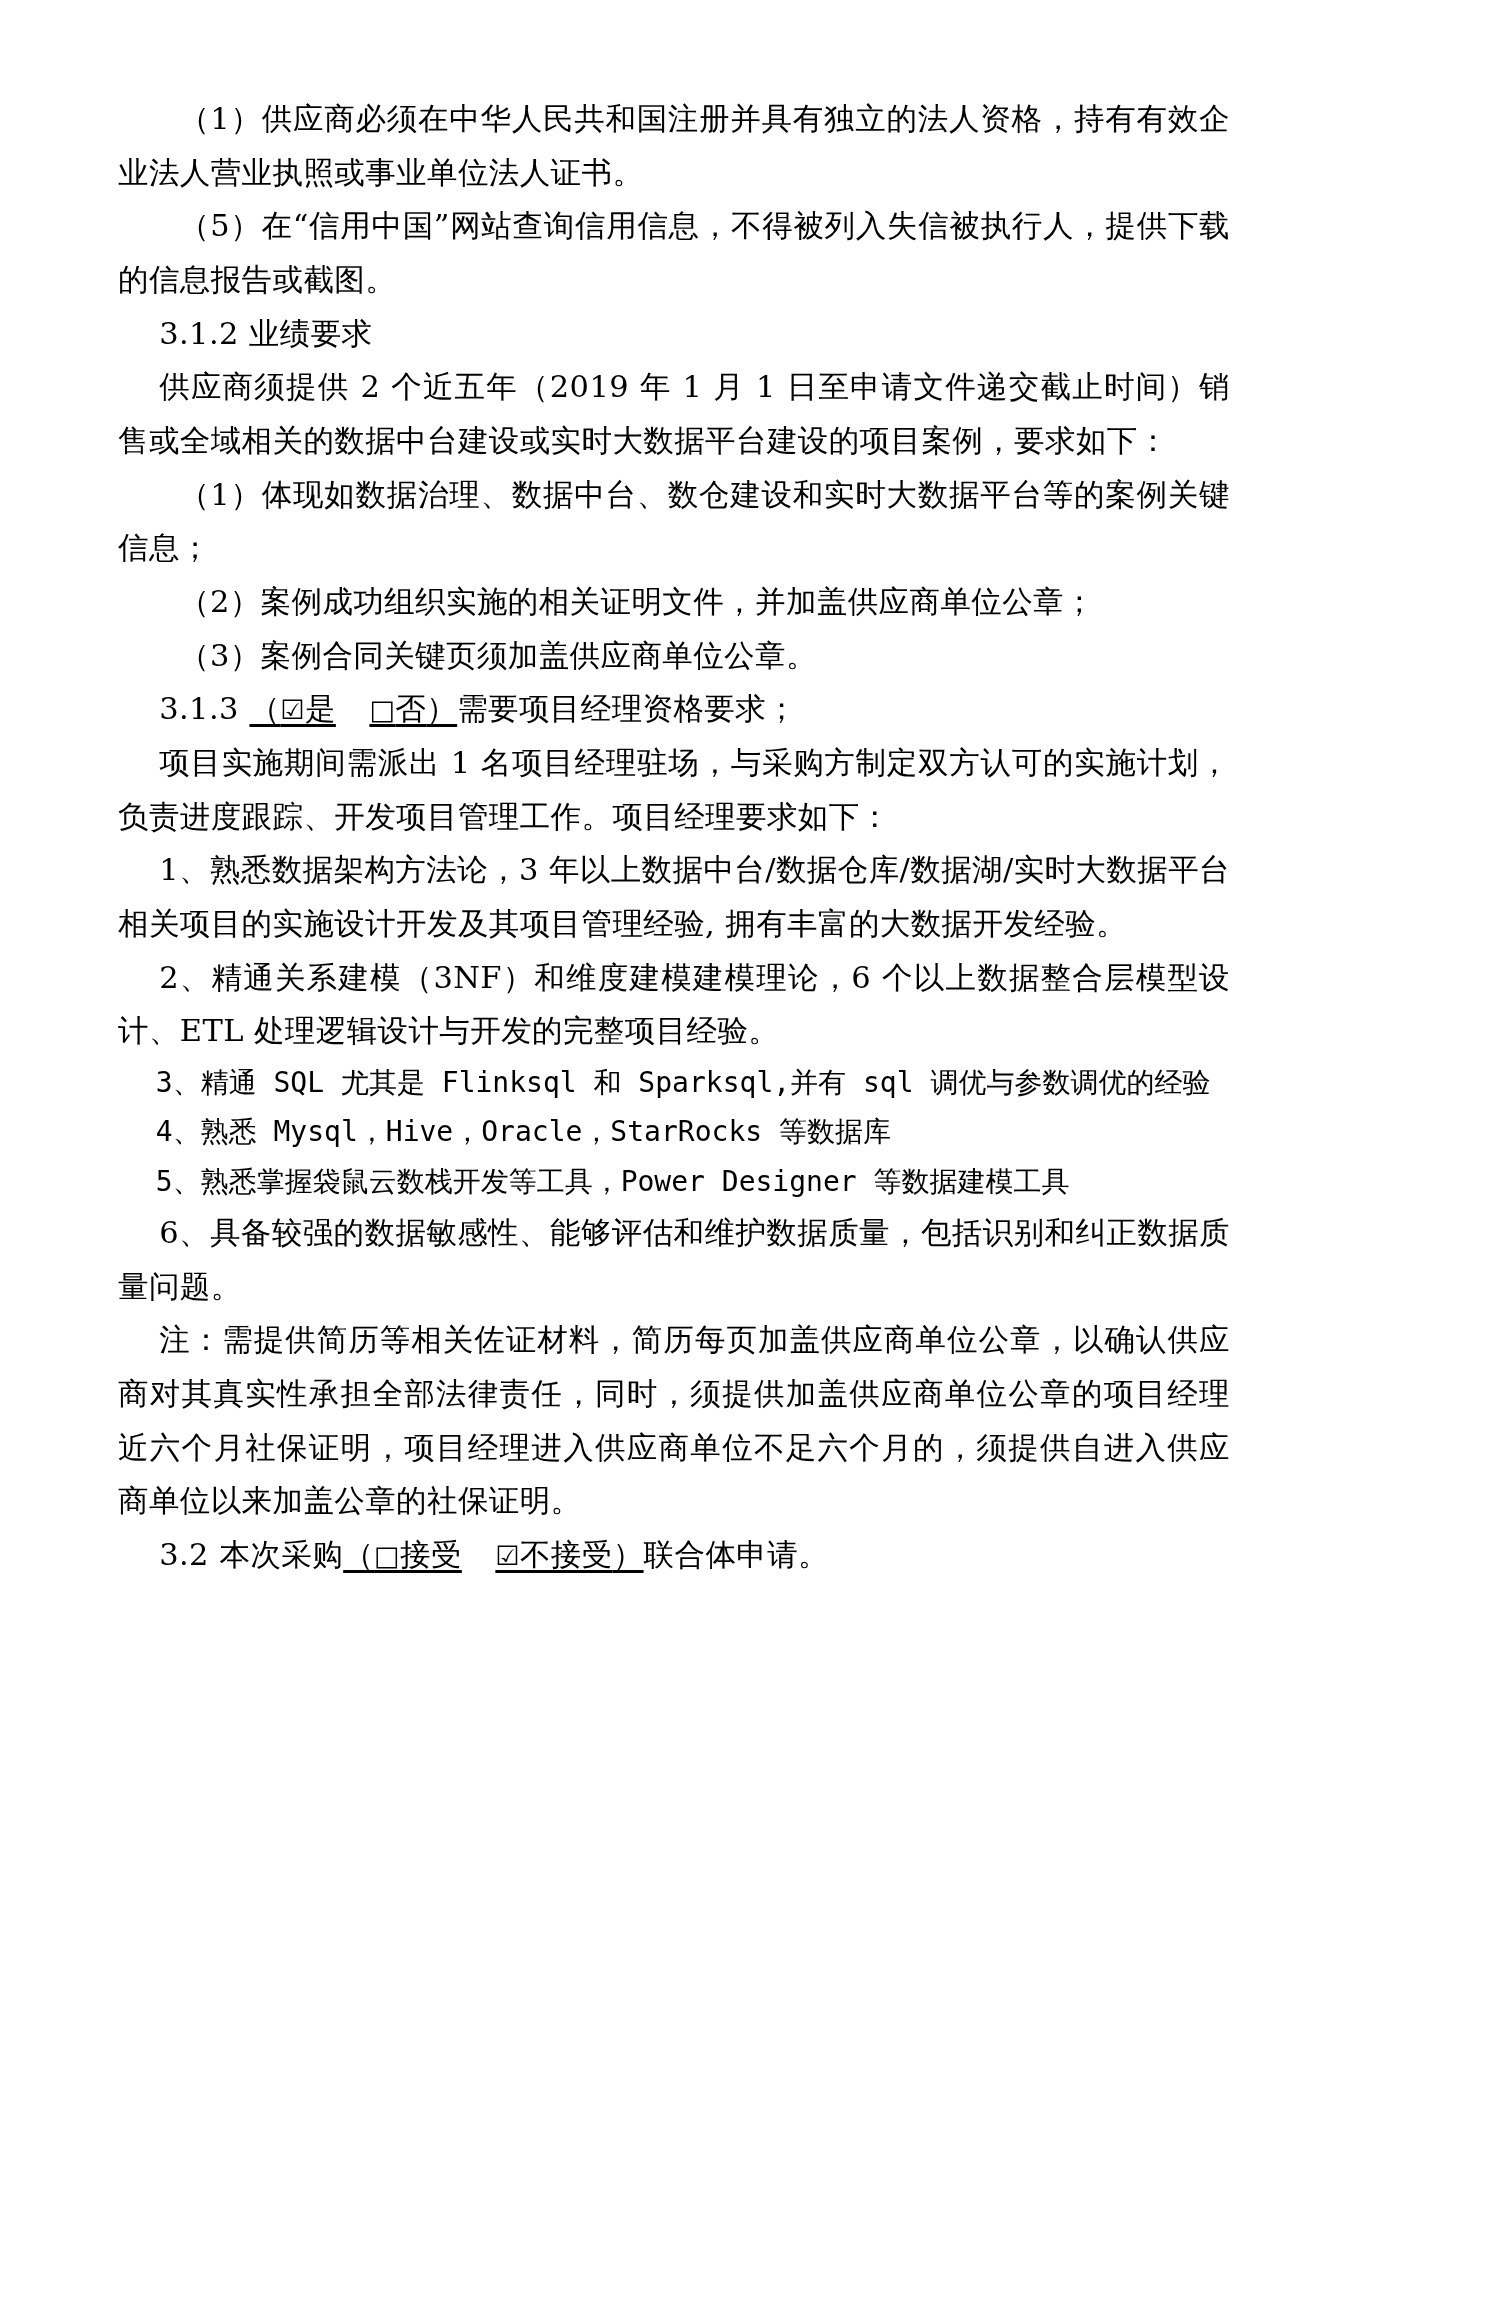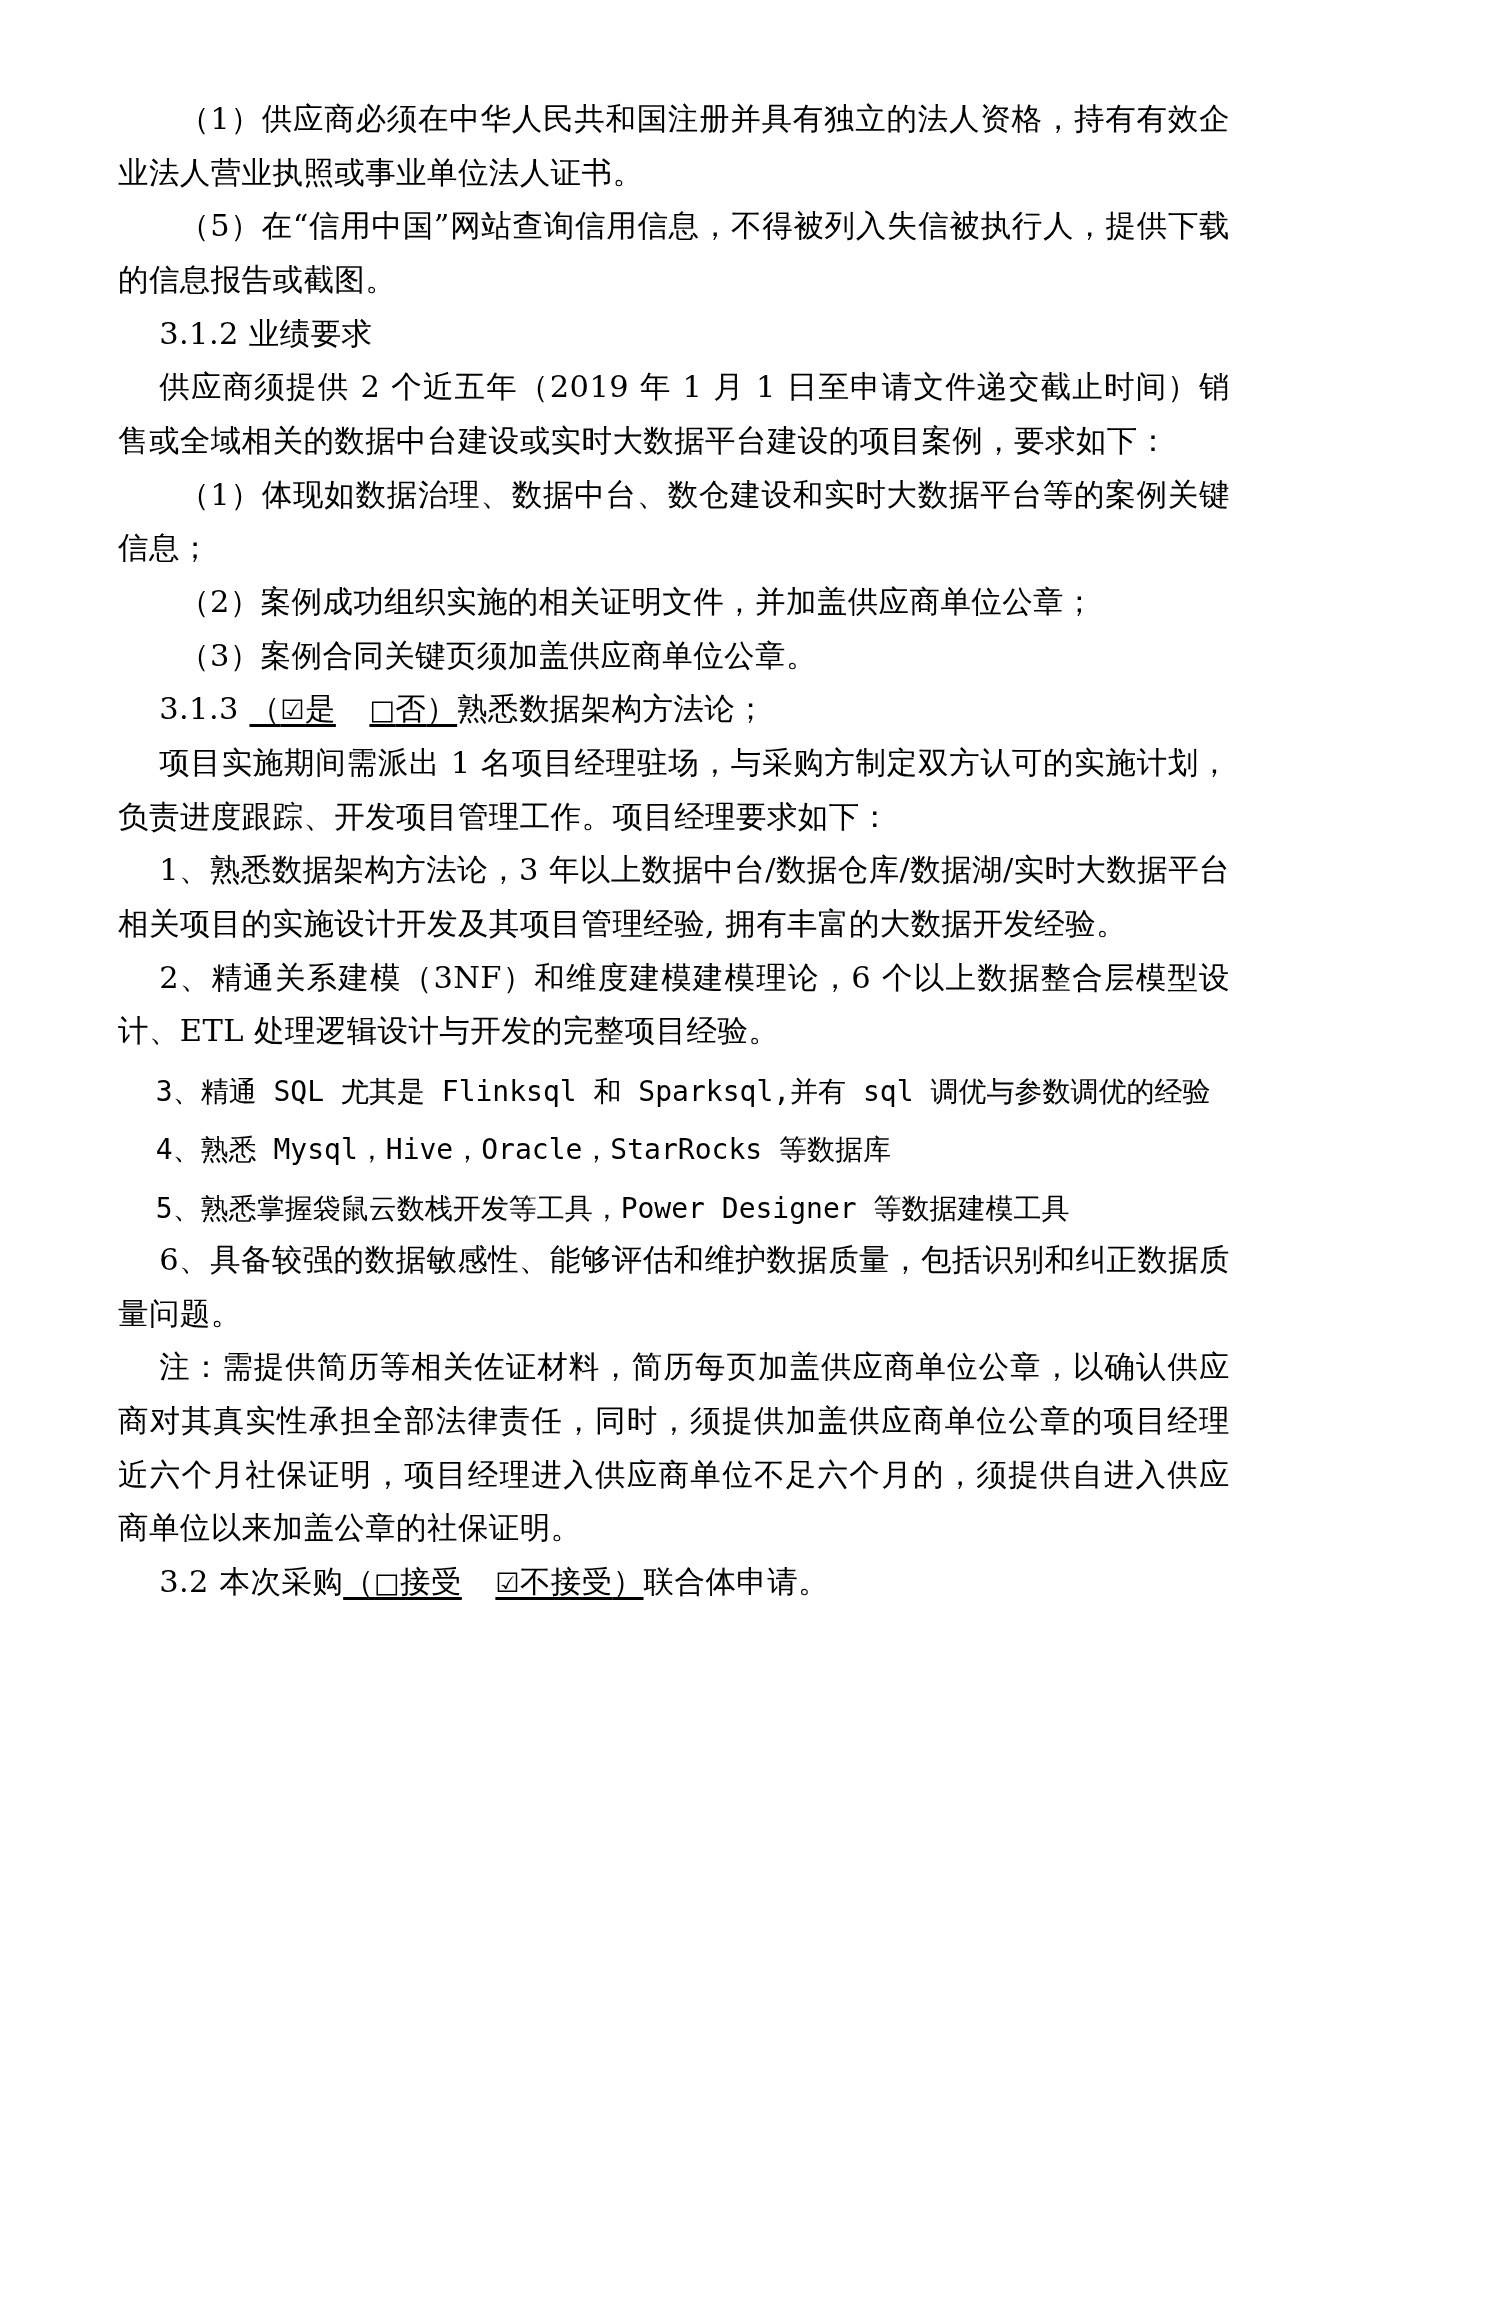--- a/index.html
+++ b/index.html
@@ -29,21 +29,20 @@
   p {
     margin: 0 0 0 0;
     text-indent: 0;
   }
   .ind2 { text-indent: 2em; }
   .ind15 { text-indent: 1.35em; }
   .mono {
     font-family: "DejaVu Sans Mono", "Liberation Mono", monospace;
     font-size: 28px;
     letter-spacing: 0px;
-    margin-top: 9px;
   }
   .u {
     text-decoration: underline;
     text-underline-offset: 5px;
   }
   .chk {
     font-family: "DejaVu Sans", sans-serif;
     font-size: 27px;
   }
   .gap { display: inline-block; width: 1.1em; }
@@ -57,21 +56,21 @@
 
     <p class="ind2">（1）供应商必须在中华人民共和国注册并具有独立的法人资格，持有有效企业法人营业执照或事业单位法人证书。</p>
     <p class="ind2">（5）在“信用中国”网站查询信用信息，不得被列入失信被执行人，提供下载的信息报告或截图。</p>
     <p class="ind15">3.1.2 业绩要求</p>
     <p class="ind15">供应商须提供 2 个近五年（2019 年 1 月 1 日至申请文件递交截止时间）销售或全域相关的数据中台建设或实时大数据平台建设的项目案例，要求如下：</p>
     <p class="ind2">（1）体现如数据治理、数据中台、数仓建设和实时大数据平台等的案例关键信息；</p>
     <p class="ind2">（2）案例成功组织实施的相关证明文件，并加盖供应商单位公章；</p>
     <p class="ind2">（3）案例合同关键页须加盖供应商单位公章。</p>
 
     <p class="ind15">
-      <span>3.1.3</span><span class="sp-small"></span><span class="u"><span>（</span><span class="chk">☑</span><span>是</span><span class="gap"></span><span class="chk">□</span><span>否</span><span>）</span></span><span>熟悉数据架构方法论；</span>
+      <span>3.1.3</span><span class="sp-small"></span><span class="u"><span>（</span><span class="chk">☑</span><span>是</span><span class="gap"></span><span class="chk">□</span><span>否</span><span>）</span></span><span>需要项目经理资格要求；</span>
     </p>
 
     <p class="ind15">项目实施期间需派出 1 名项目经理驻场，与采购方制定双方认可的实施计划，负责进度跟踪、开发项目管理工作。项目经理要求如下：</p>
     <p class="ind15">1、熟悉数据架构方法论，3 年以上数据中台/数据仓库/数据湖/实时大数据平台相关项目的实施设计开发及其项目管理经验, 拥有丰富的大数据开发经验。</p>
     <p class="ind15">2、精通关系建模（3NF）和维度建模建模理论，6 个以上数据整合层模型设计、ETL 处理逻辑设计与开发的完整项目经验。</p>
 
     <p class="ind15 mono">3、精通 SQL 尤其是 Flinksql 和 Sparksql,并有 sql 调优与参数调优的经验</p>
     <p class="ind15 mono">4、熟悉 Mysql，Hive，Oracle，StarRocks 等数据库</p>
     <p class="ind15 mono">5、熟悉掌握袋鼠云数栈开发等工具，Power Designer 等数据建模工具</p>
 

